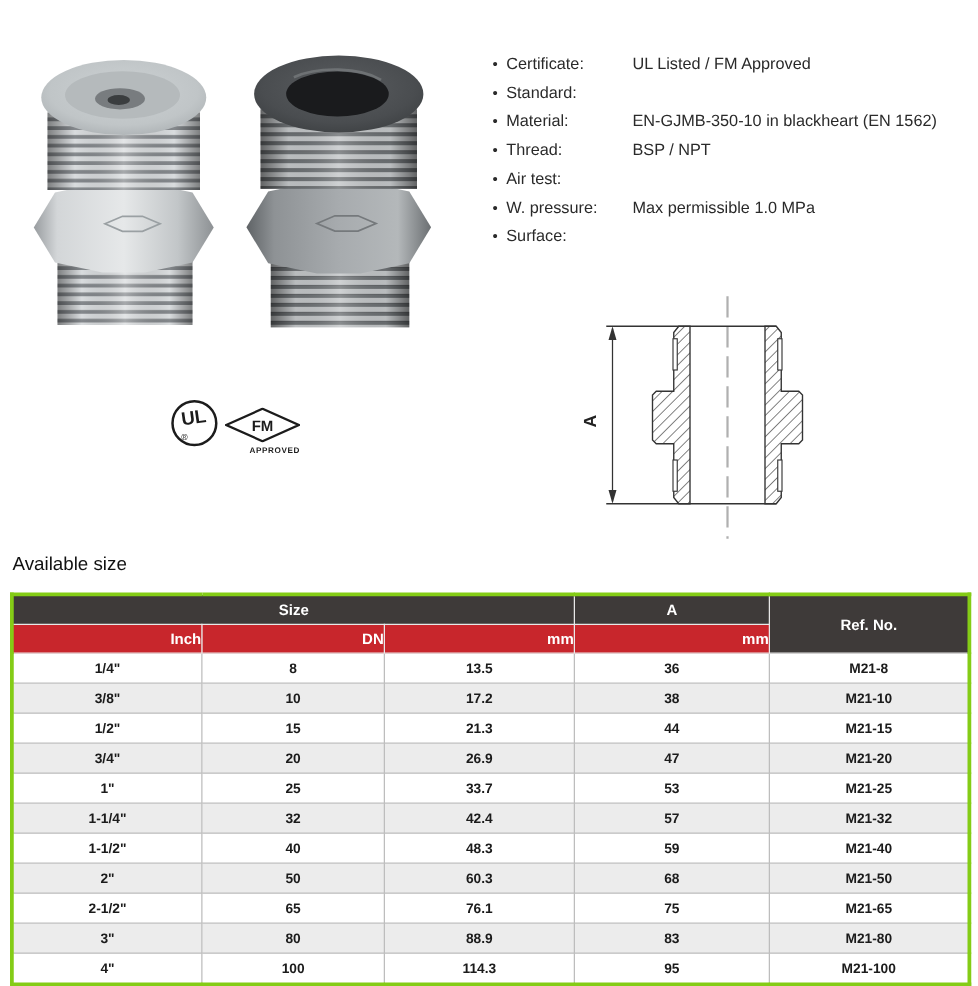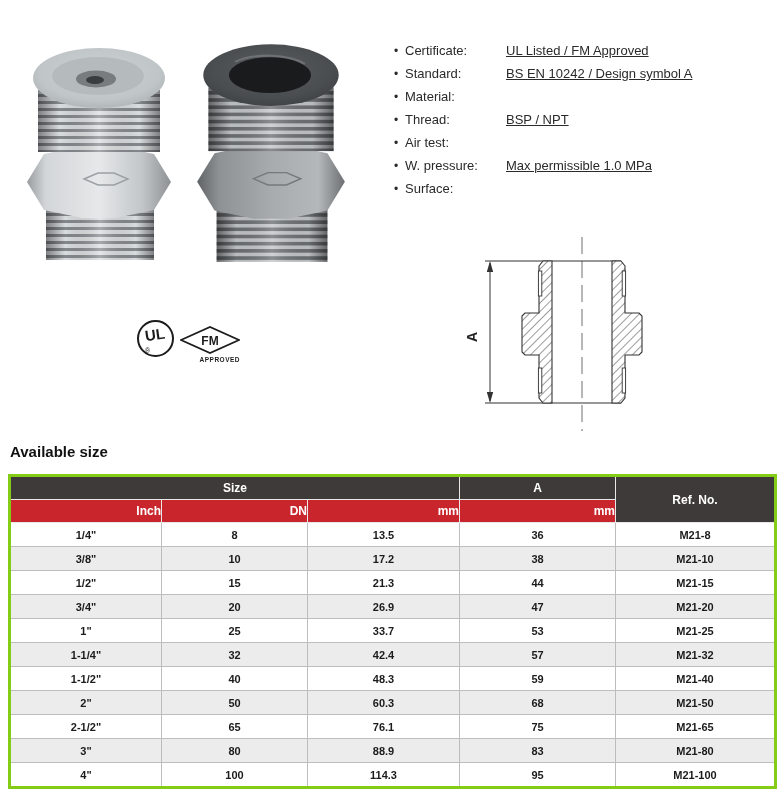--- a/index.html
+++ b/index.html
@@ -12,34 +12,34 @@
   
   .photo-wrap{position:absolute;}
   #photo-left{left:24px;top:34px;}
   #photo-right{left:190px;top:30px;}
 
   
   .specs{list-style:none;margin:0;padding:0;position:absolute;left:394px;top:39px;width:388px;}
   .specs li{display:flex;align-items:baseline;height:23px;line-height:23px;font-size:13px;color:#2a2a2a;white-space:nowrap;}
   .specs .bullet{width:11px;font-size:12px;color:#2a2a2a;flex:0 0 auto;}
   .specs .spec-label{width:101px;flex:0 0 auto;}
-  .specs .spec-value{flex:1;text-decoration:underline;}
+  .specs .spec-value{flex:1;}
 
   
   .ul-logo{position:absolute;left:137px;top:320px;width:37px;height:37px;border:2px solid #1c1c1c;border-radius:50%;box-sizing:border-box;}
   .ul-text{position:absolute;left:6px;top:4px;font-size:15px;font-weight:bold;color:#1c1c1c;letter-spacing:0px;transform:rotate(-8deg);}
   .ul-reg{position:absolute;left:6px;bottom:1px;font-size:7px;color:#1c1c1c;}
   .fm-logo{position:absolute;left:180px;top:326px;width:60px;text-align:right;}
   .fm-caption{font-size:6.5px;font-weight:bold;letter-spacing:0.5px;color:#1c1c1c;margin-top:-2px;}
 
   
   .drawing{position:absolute;left:465px;top:233px;}
 
   
-  .table-title{position:absolute;left:10px;top:443px;margin:0;font-size:15px;font-weight:bold;color:#111;}
+  .table-title{position:absolute;left:10px;top:443px;margin:0;font-size:15px;font-weight:normal;color:#111;}
   table.size-table{
     position:absolute;left:8px;top:474px;width:766px;
     border-collapse:collapse;table-layout:fixed;
     border:3px solid #84cc16;
   }
   .size-table thead th{
     color:#fff;font-weight:bold;font-size:12px;text-align:center;
     border:1px solid #e8e8e8;padding:0;
   }
   .size-table .th-dark{background:var(--c-dark,#3e3a39);height:22px;}
@@ -152,25 +152,25 @@
 
 <ul class="specs">
     <li>
       <span class="bullet">•</span>
       <span class="spec-label">Certificate:</span>
       <span class="spec-value">UL Listed / FM Approved</span>
     </li>
     <li>
       <span class="bullet">•</span>
       <span class="spec-label">Standard:</span>
-      <span class="spec-value">BS EN 10242 / Design symbol A</span>
     </li>
     <li>
       <span class="bullet">•</span>
       <span class="spec-label">Material:</span>
+      <span class="spec-value">EN-GJMB-350-10 in blackheart (EN 1562)</span>
     </li>
     <li>
       <span class="bullet">•</span>
       <span class="spec-label">Thread:</span>
       <span class="spec-value">BSP / NPT</span>
     </li>
     <li>
       <span class="bullet">•</span>
       <span class="spec-label">Air test:</span>
     </li>

